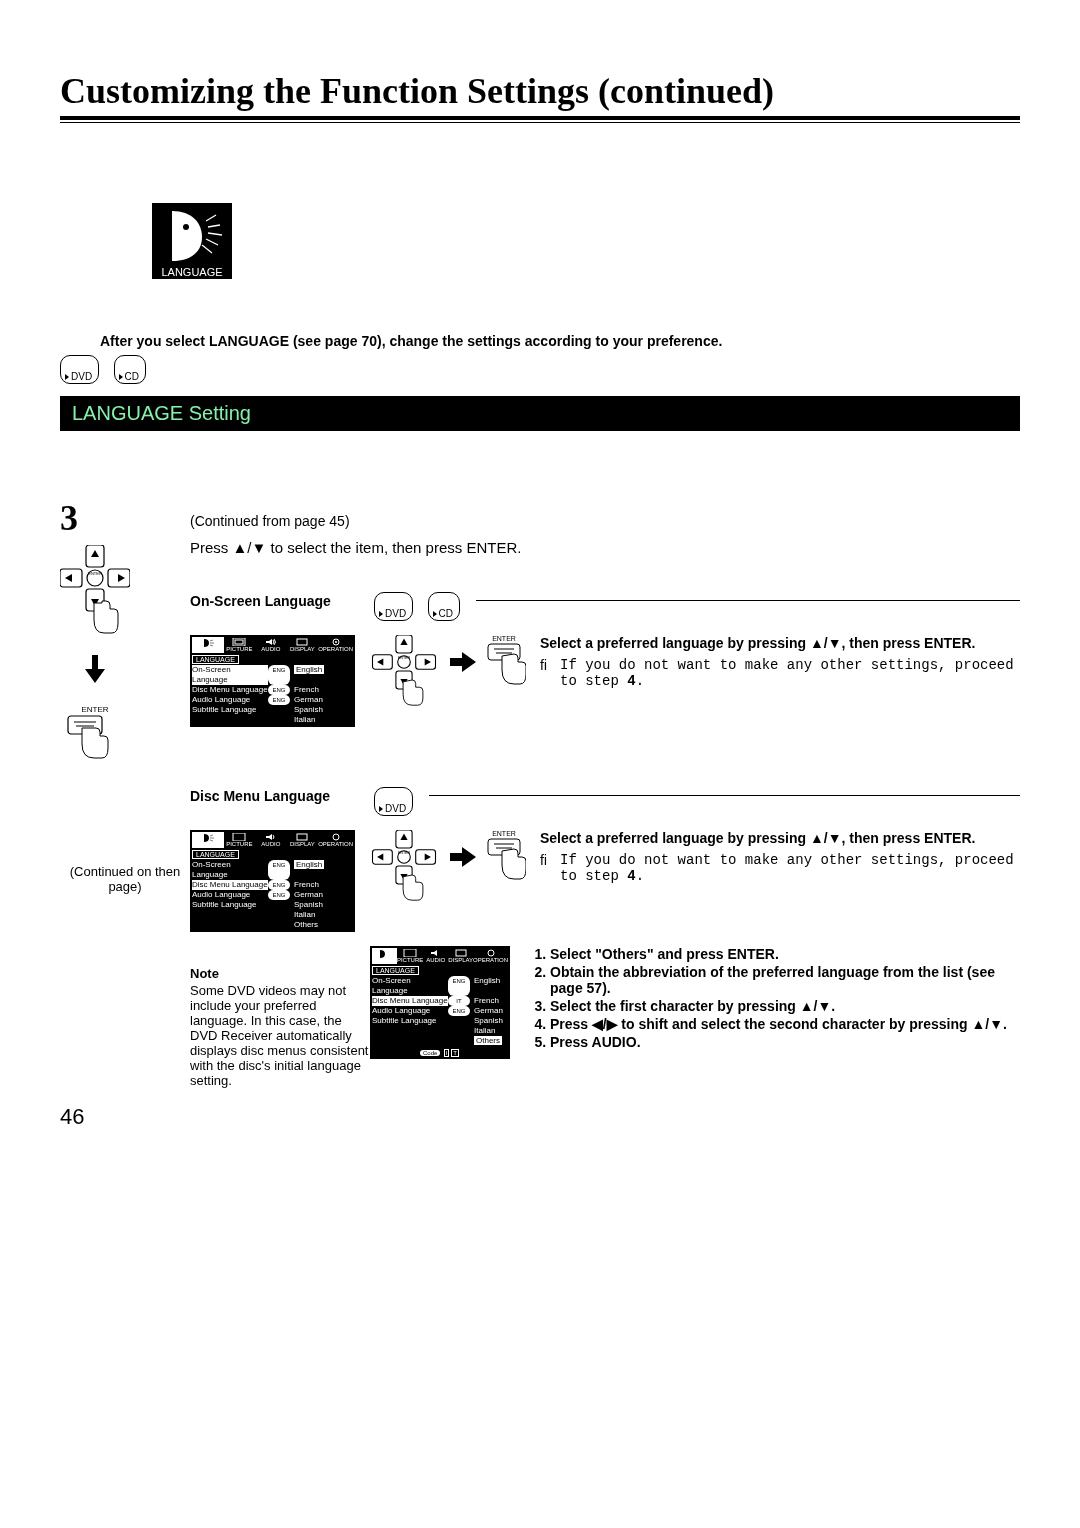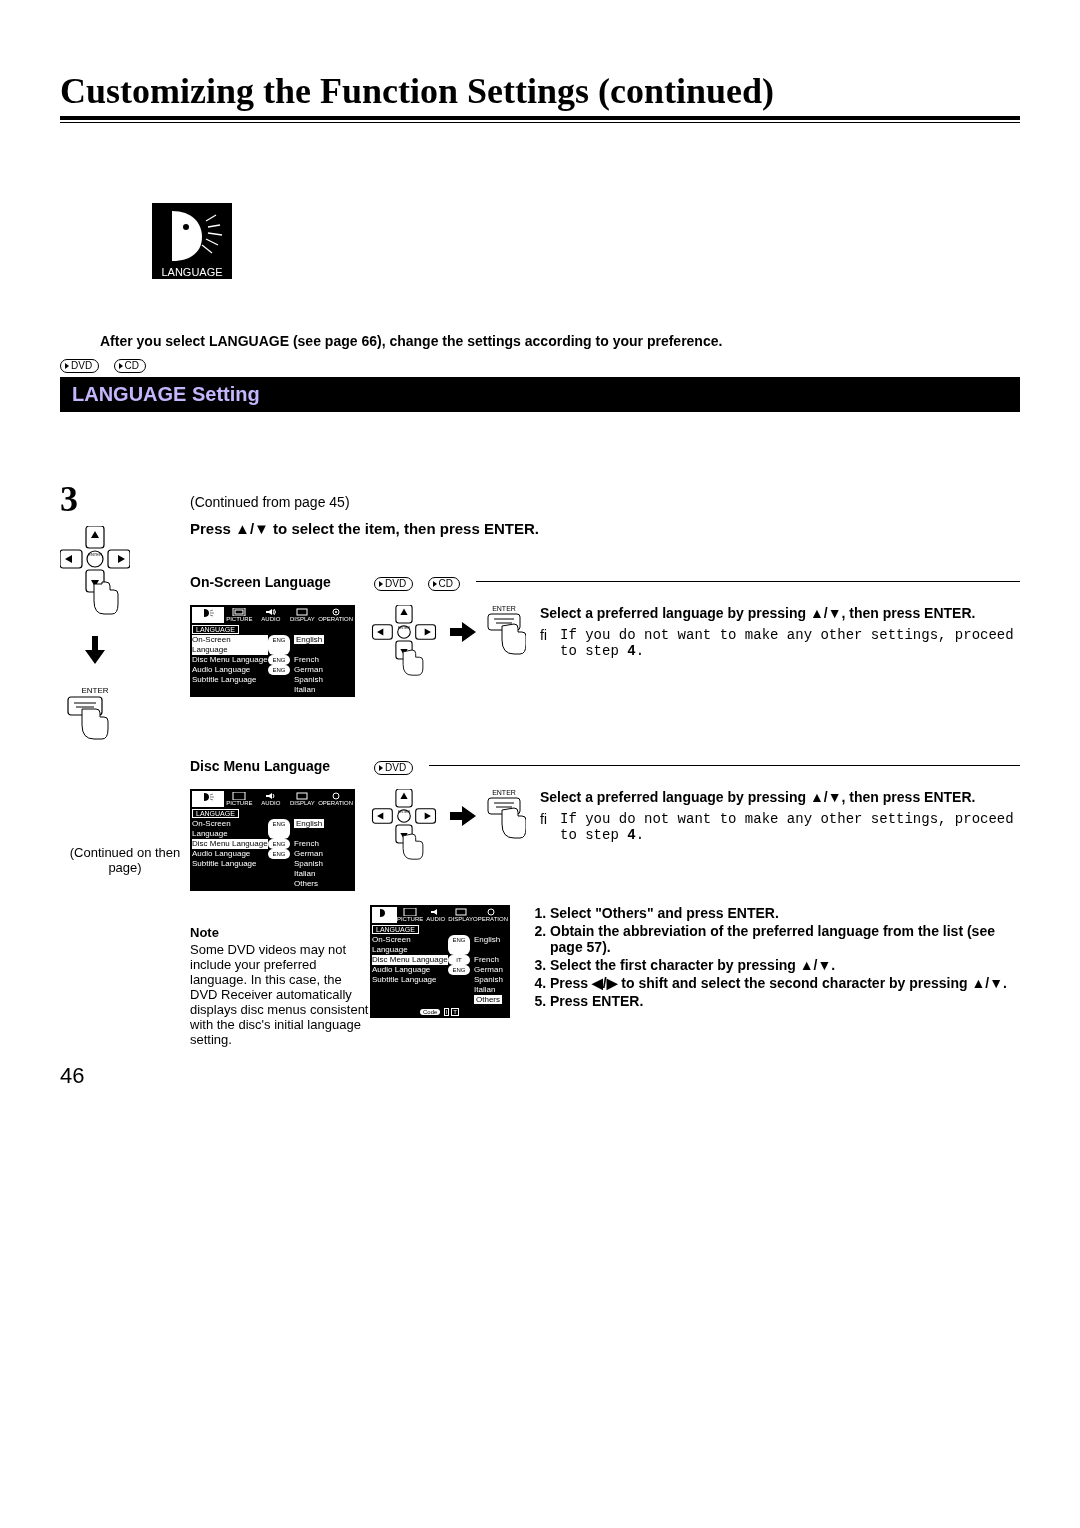--- a/index.html
+++ b/index.html
@@ -7,35 +7,35 @@
   .page { padding: 70px 60px 40px 60px; position: relative; }
   
   .page-title { font-family: "Times New Roman", Times, serif; font-size: 36px; font-weight: bold; }
   .title-rule { border-top: 4px solid #000; border-bottom: 1px solid #000; height: 7px; margin-top: 4px; }
   
   .lang-icon-block { margin-top: 80px; margin-left: 92px; width: 80px; }
   .lang-icon-block svg { display: block; }
   .intro-line { margin-top: 54px; margin-left: 40px; font-size: 14px; font-weight: bold; }
   
   .badges { margin-top: 6px; margin-left: 0; }
-  .dvdcd-badge { display:inline-block; font-size:10px; border:1px solid #000; border-radius:10px; padding: 0 6px 0 4px; line-height: 12px; position: relative; margin-right: 10px; background:#fff;}
+  .dvdcd-badge { display:inline-block; font-size:10px; border:1px solid #000; border-radius:10px; padding: 15px 6px 0 4px; line-height: 12px; position: relative; margin-right: 10px; background:#fff;}
   .dvdcd-badge .tri { display:inline-block; width:0; height:0; border-top:3px solid transparent; border-bottom:3px solid transparent; border-left:4px solid #000; margin-right:2px; vertical-align:middle;}
-  .section-bar { background:#000; color:#c4b5fd; font-size:20px; font-weight:bold; padding:6px 12px; margin-top:4px; }
+  .section-bar { background:#000; color:#86efac; font-size:20px; font-weight:normal; padding:6px 12px; margin-top:12px; }
   
   .main { display:flex; margin-top: 66px; }
   .leftcol { width: 130px; flex-shrink:0; }
   .rightcol { flex:1;margin-top:16px; }
   .step-num { font-family: "Times New Roman", Times, serif; font-size: 36px; font-weight: bold; margin-bottom: 6px; }
   .remote-dpad { width:70px; }
   .down-arrow { width:70px; text-align:center; font-size:24px; font-weight:bold; margin:16px 0;}
   .enter-block { width:70px; }
   .enter-label { font-size:8px; text-align:center; }
   
   .cont-from { font-size:14px; margin-bottom:10px; }
-  .step-instr { font-size:15px; font-weight:bold; margin-bottom:36px; }
+  .step-instr { font-size:15px; font-weight:normal; margin-bottom:36px; }
   .subrow { display:flex; align-items:flex-start; margin-bottom:50px; }
   .sub-label-col { width:180px; flex-shrink:0; }
   .sub-label { font-weight:bold; font-size:14px; margin-top:2px;}
   .sub-badges { display:inline-block; margin-left:4px; vertical-align:top;}
   .sub-rule { flex:1; border-top:1px solid #000; height:1px; margin-top:8px; margin-left:6px;}
   
   .inner-row { display:flex; align-items:flex-start; margin-top:8px; }
   .menu-sshot { width:165px; flex-shrink:0; margin-right:14px; }
   .remote-small { width:75px; flex-shrink:0; margin-right:6px; }
   .big-right-arrow { width:26px; flex-shrink:0; font-size:26px; font-weight:bold; line-height:60px; text-align:center; margin-right:6px;}
@@ -92,21 +92,21 @@
         <line x1="56" y1="24" x2="68" y2="22"></line>
         <line x1="56" y1="30" x2="70" y2="32"></line>
         <line x1="54" y1="36" x2="66" y2="42"></line>
         <line x1="50" y1="42" x2="60" y2="50"></line>
       </g>
       <rect x="0" y="62" width="80" height="14" fill="#000"></rect>
       <text x="40" y="73" fill="#fff" font-size="11" font-family="Arial" text-anchor="middle">LANGUAGE</text>
     </svg>
   </div>
 
-  <div class="intro-line">After you select LANGUAGE (see page 66), change the settings according to your preference.</div>
+  <div class="intro-line">After you select LANGUAGE (see page 70), change the settings according to your preference.</div>
 
   <div class="badges">
     <span class="dvdcd-badge"><span class="tri"></span><span>DVD</span></span>
     <span class="dvdcd-badge"><span class="tri"></span><span>CD</span></span>
   </div>
 
   <div class="section-bar">LANGUAGE Setting</div>
 
   <div class="main">
 
@@ -453,21 +453,21 @@
               </div>
             <div class="osd-code"><span class="pill">Code</span>&nbsp;<span class="box">I</span><span class="box">T</span></div>
           </div>
         </div>
         <div class="others-right">
           <ol>
             <li>Select "Others" and press ENTER.</li>
             <li>Obtain the abbreviation of the preferred language from the list (see page 57).</li>
             <li>Select the first character by pressing ▲/▼.</li>
             <li>Press ◀/▶ to shift and select the second character by pressing ▲/▼.</li>
-            <li>Press ENTER.</li>
+            <li>Press AUDIO.</li>
           </ol>
         </div>
       </div>
 
     </div>
   </div>
 
   <div class="page-num">46</div>
 </div>
 

